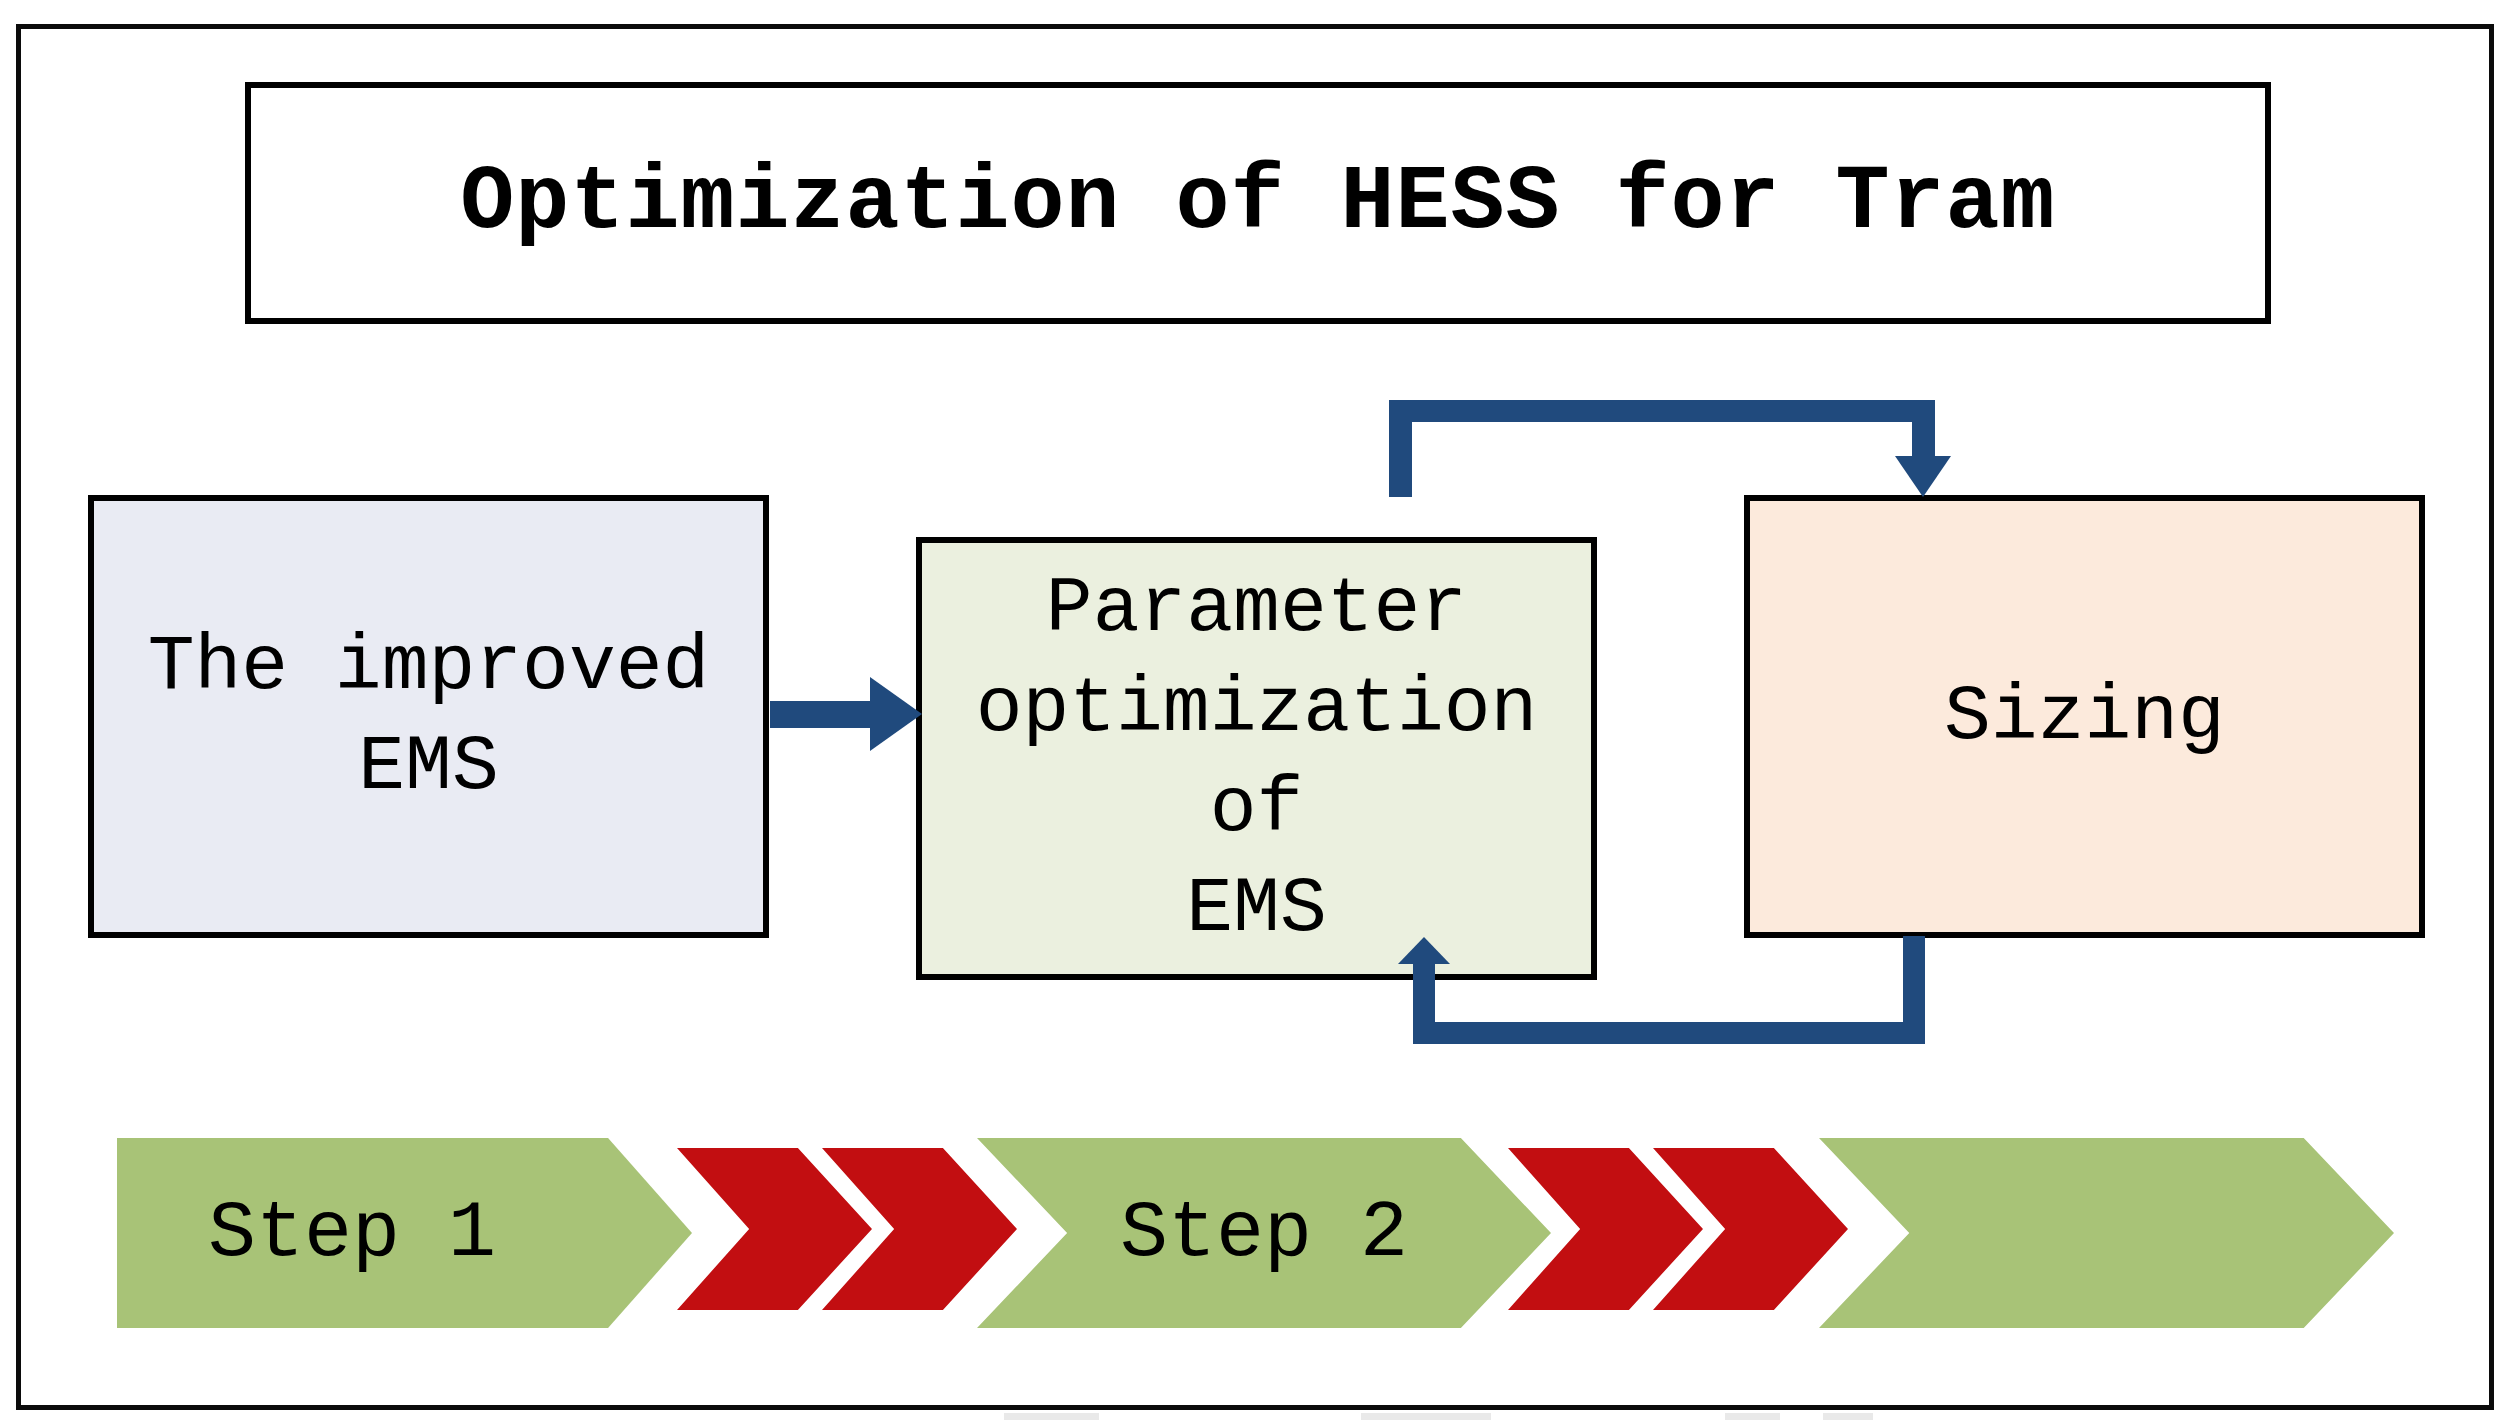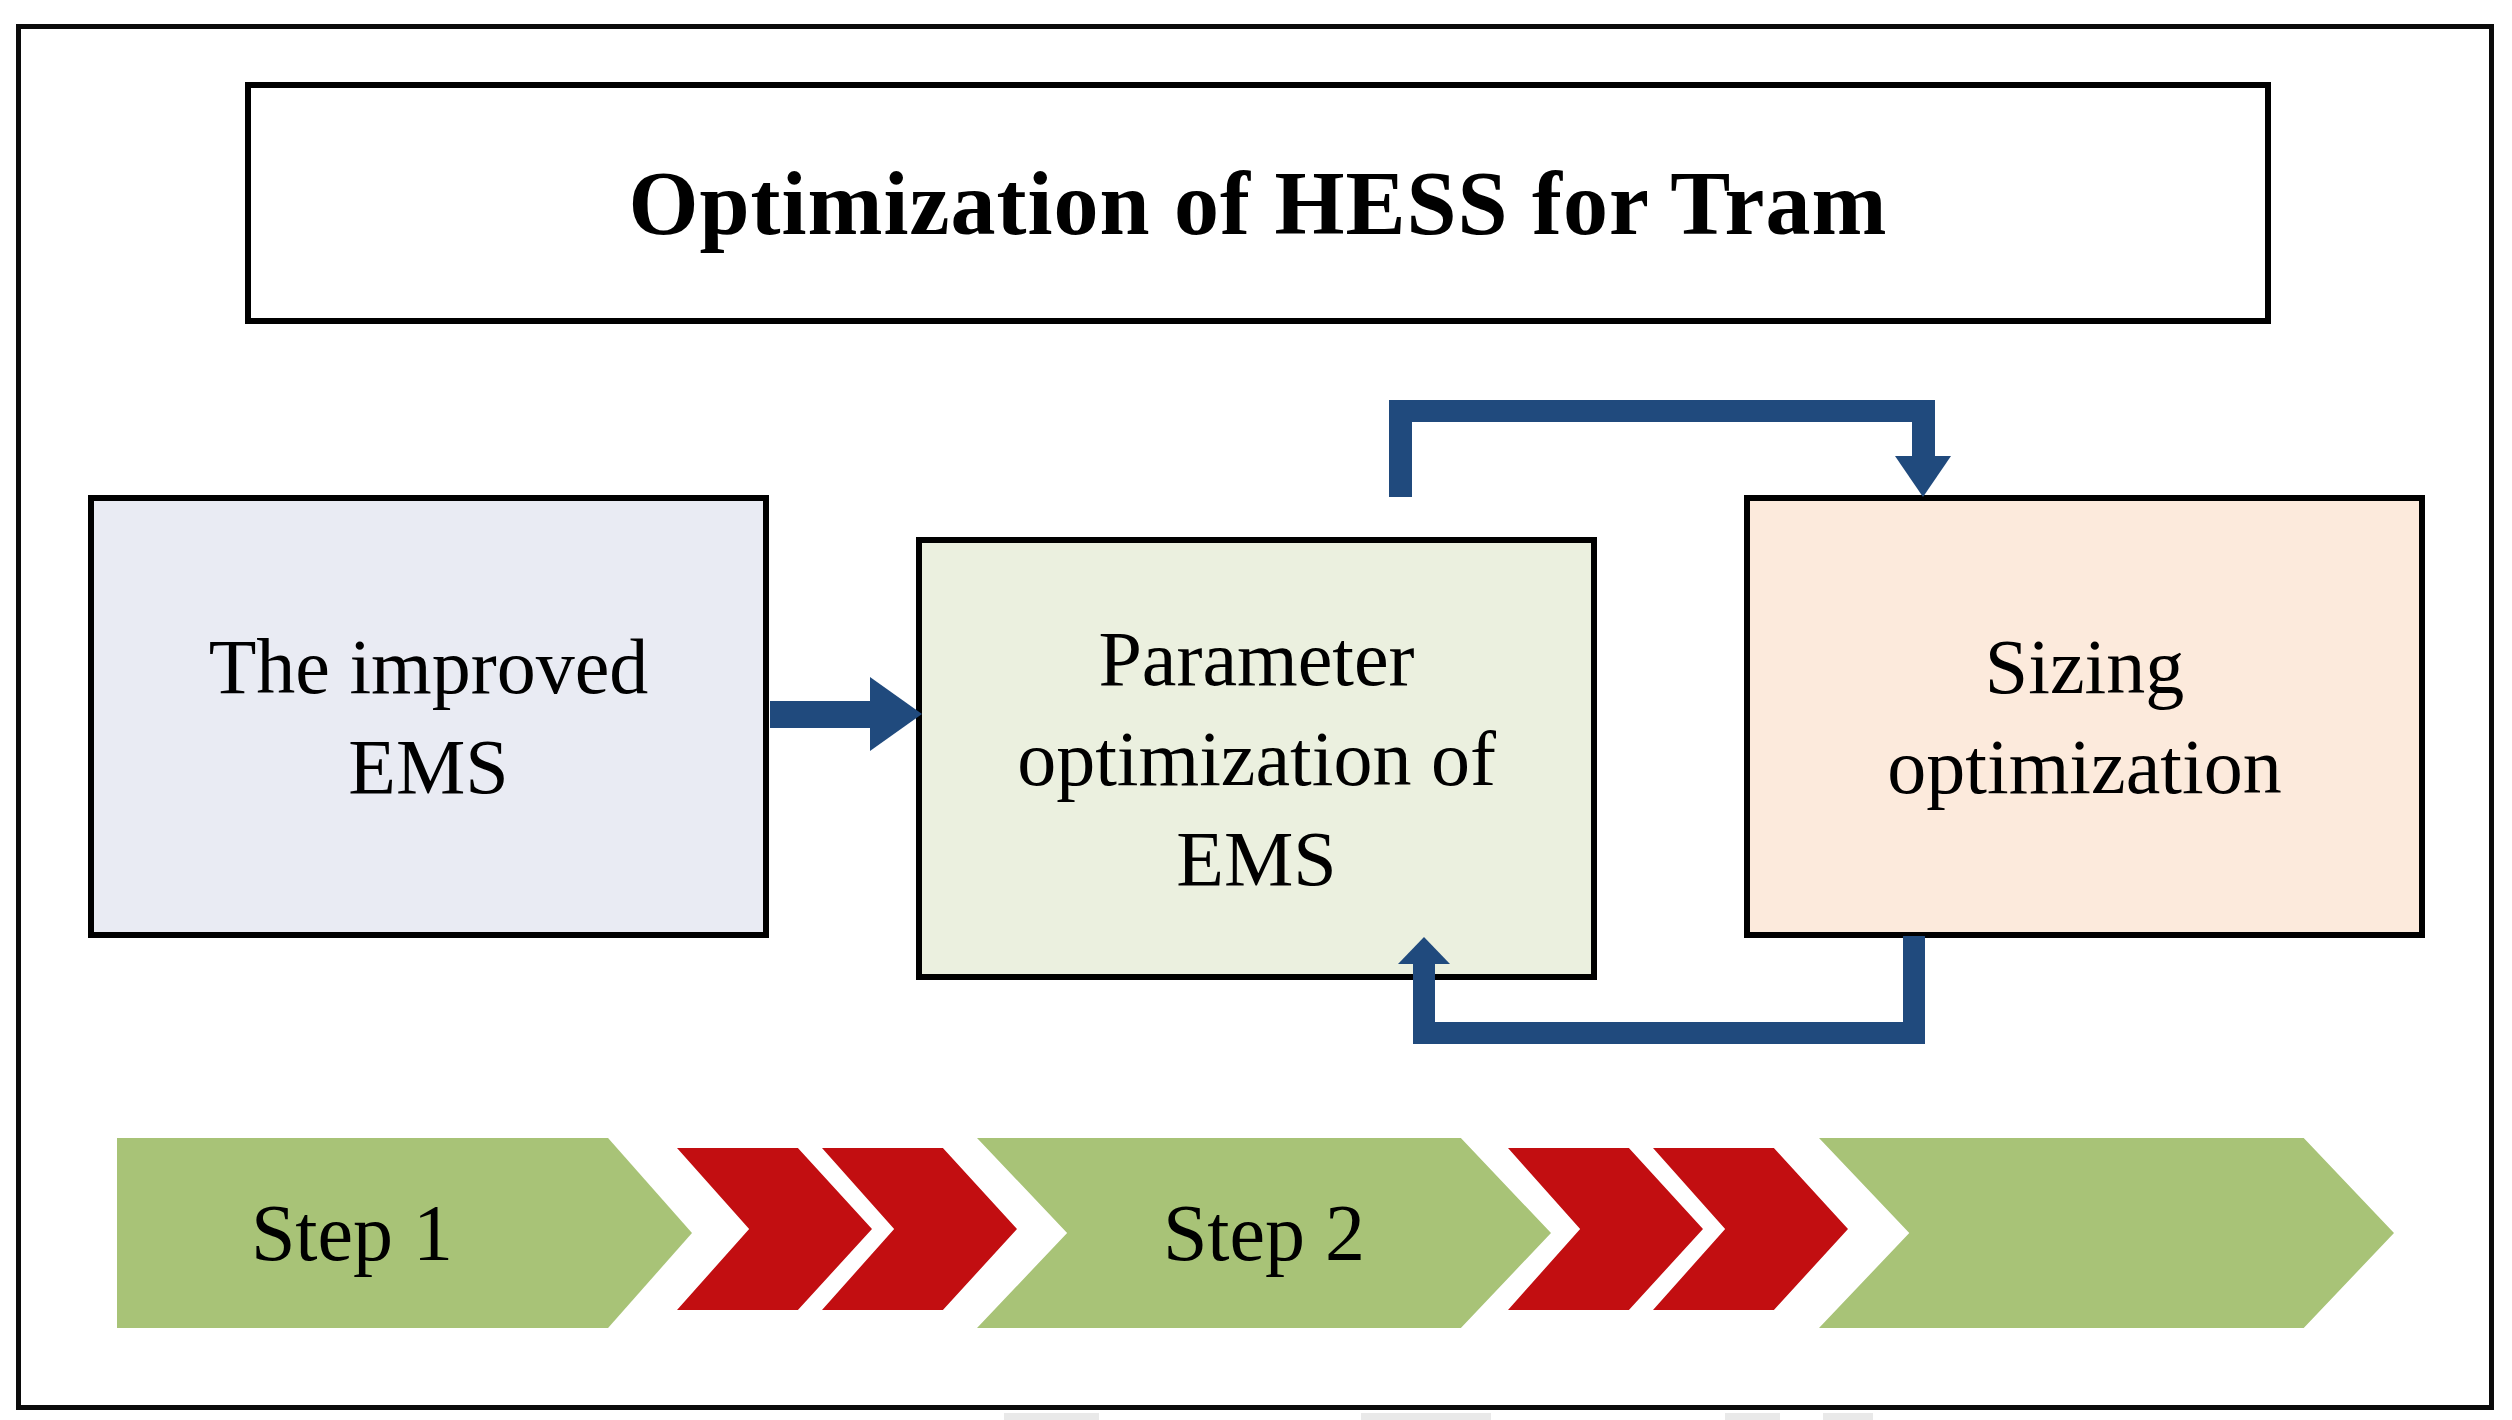--- a/index.html
+++ b/index.html
@@ -1,17 +1,17 @@
 <!DOCTYPE html>
 <html><head>
 <meta charset="utf-8">
 <style>
   html,body{margin:0;padding:0;background:#fff;}
   .stage{position:relative;width:2512px;height:1420px;background:#ffffff;overflow:hidden;
-         font-family:Liberation Serif, serif;color:#000;}
+         font-family:Liberation Mono, monospace;color:#000;}
   .abs{position:absolute;}
   .frame{left:16px;top:24px;width:2468px;height:1376px;border:5px solid #0b0b0b;background:transparent;}
   .titlebox{left:245px;top:82px;width:2014px;height:230px;border:6px solid #000;background:#fff;
             display:flex;align-items:center;justify-content:center;}
   .titletext{font-size:90px;font-weight:bold;letter-spacing:1px;white-space:nowrap;}
   .flowbox{top:495px;width:669px;height:431px;border:6px solid #000;
            display:flex;flex-direction:column;align-items:center;justify-content:center;
            text-align:center;font-size:78px;line-height:100px;}
   .box1{left:88px;}
   .box2{left:916px;margin-top:42px;}
@@ -50,21 +50,20 @@
   </div>
 
   <div class="abs flowbox box2" style="background-color: rgb(235, 240, 223);">
     <span>Parameter</span>
     <span>optimization of</span>
     <span>EMS</span>
   </div>
 
   <div class="abs flowbox box3" style="background-color: rgb(252, 234, 220);">
     <span>Sizing</span>
-    <span>optimization</span>
   </div>
 
   <svg class="abs connectors" viewBox="0 0 2512 1420" xmlns="http://www.w3.org/2000/svg">
 
     <g>
       <rect x="770" y="701" width="104" height="27" fill="#204A7D"></rect>
       <polygon points="870,677 922,714 870,751" fill="#204A7D"></polygon>
     </g>
 
     <g>

